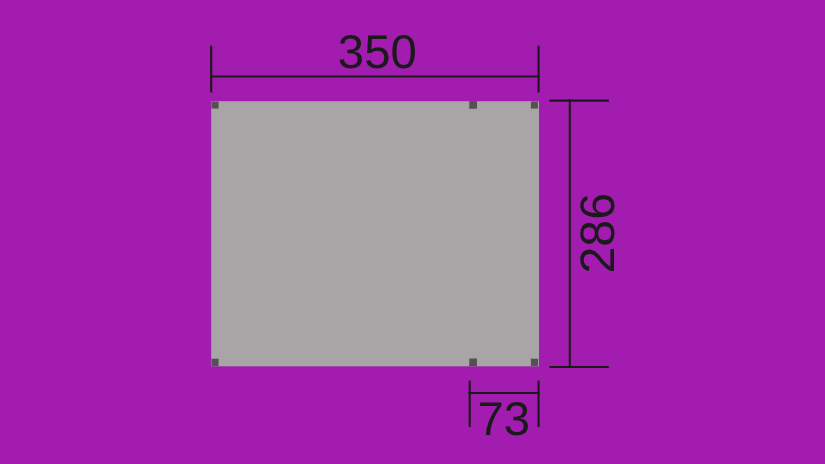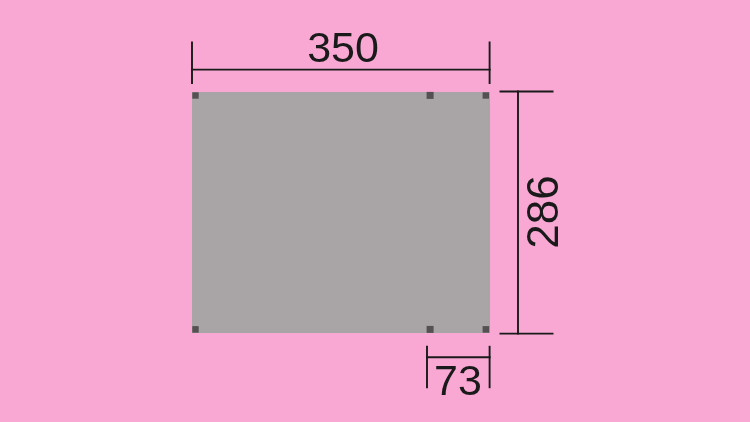--- a/index.html
+++ b/index.html
@@ -1,17 +1,17 @@
 <!DOCTYPE html>
 <html><head>
 <meta charset="utf-8">
 <title>Floorplan</title>
 <style>
   html,body{margin:0;padding:0;background:#ffffff;}
-  .wrap{position:relative;width:750px;height:422px;background:#f9a8d4;overflow:hidden;}
+  .wrap{position:relative;width:750px;height:422px;background:#a21caf;overflow:hidden;}
   text{font-family:"Liberation Sans", sans-serif;fill:#1a1a1a;}
 </style>
 </head>
 <body>
 <div class="wrap">
 <svg width="750" height="422" viewBox="0 0 750 422" xmlns="http://www.w3.org/2000/svg">
 
   <rect x="192" y="92" width="298" height="241" fill="#a9a5a6"></rect>
 
   <rect x="192.3" y="92.3" width="6.4" height="6.4" fill="#555052"></rect>

